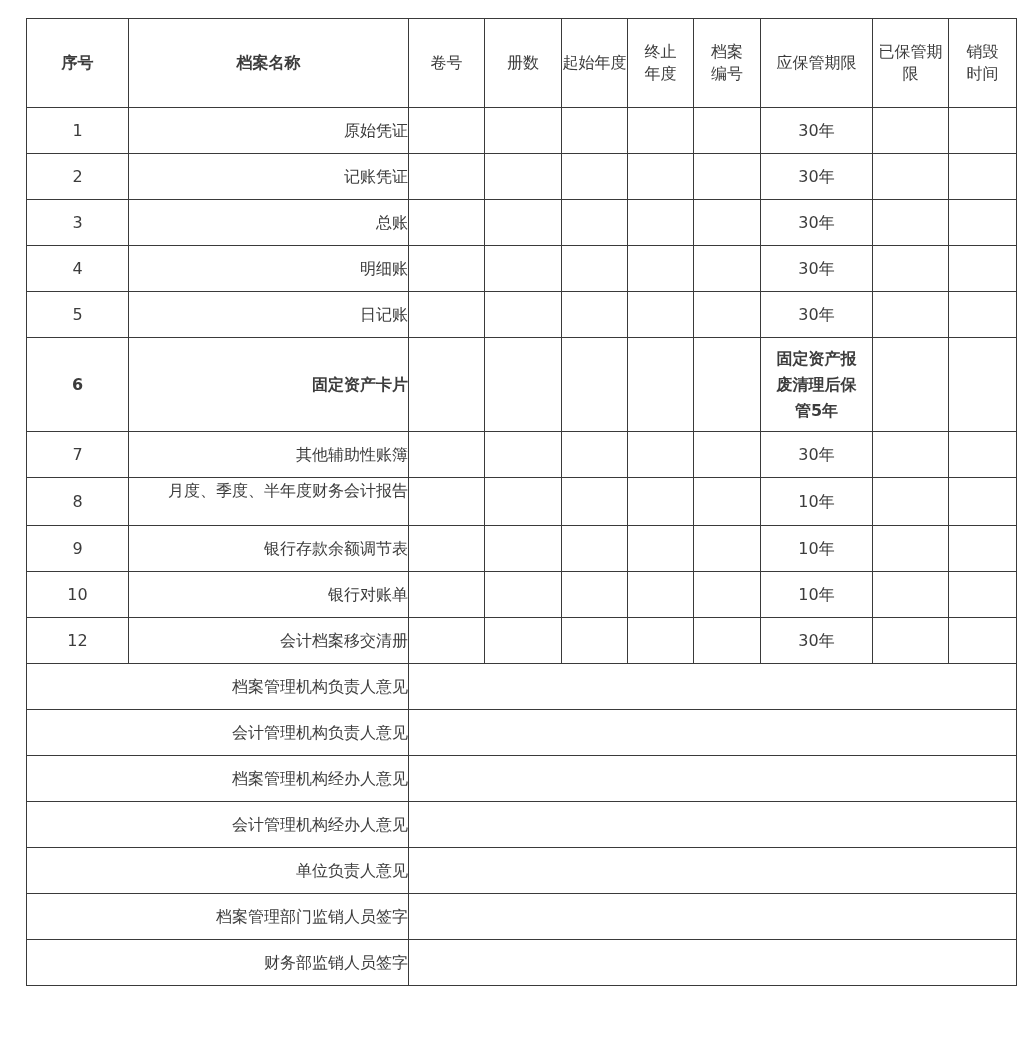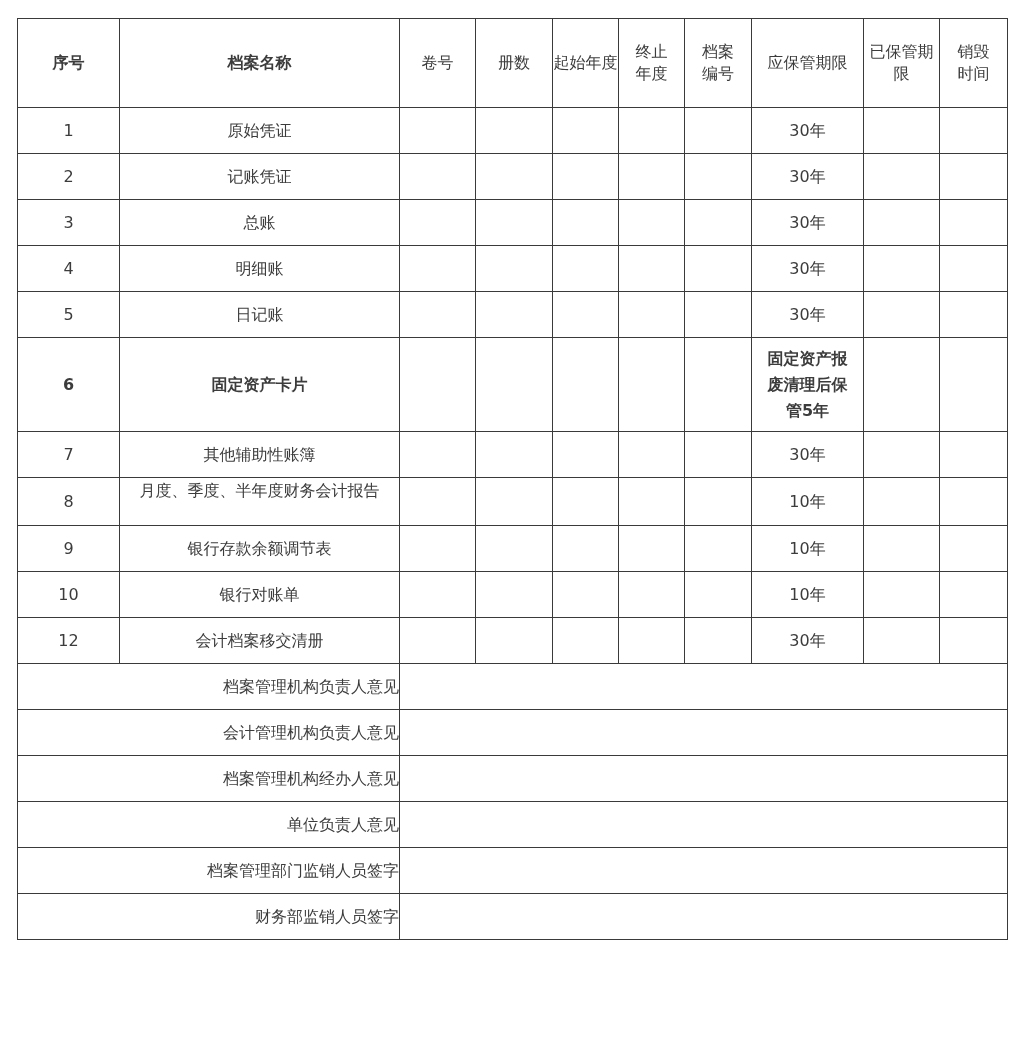--- a/index.html
+++ b/index.html
@@ -1,34 +1,34 @@
 <!DOCTYPE html>
 <html><head>
 <meta charset="utf-8">
 <style>
   html, body { margin: 0; padding: 0; background: #ffffff; }
   body { width: 1025px; height: 1057px; position: relative; overflow: hidden;
          font-family: "DejaVu Sans", "Liberation Sans", sans-serif; color: #333; }
   table.archive {
-    position: absolute; left: 17px; top: 18px;
+    position: absolute; left: 26px; top: 18px;
     border-collapse: collapse; table-layout: fixed;
     width: 990px;
   }
   table.archive td, table.archive th {
     border: 1.5px solid #3a3a3a;
     padding: 0; overflow: hidden;
     font-size: 16px; line-height: 22px;
     color: #3c3c3c;
   }
   th { font-weight: normal; text-align: center; vertical-align: middle; height: 80px; }
   th.bold { font-weight: bold; font-size: 17px; color: #222; }
   tr.item td { height: 45px; }
   tr.item.tall td { height: 93px; font-weight: bold; }
   td.num { text-align: center; }
-  td.name { text-align: center; padding-left: 6px; }
+  td.name { text-align: right; padding-left: 6px; }
   td.name.wrap { line-height: 22px; vertical-align: top; padding-top: 2px; }
   td.keep { text-align: center; }
   tr.sign td { height: 45px; }
   td.sign-label { text-align: right; padding-left: 4px; }
   .clip { display:block; height: 43px; overflow: hidden; }
 </style>
 </head>
 <body>
 
 <table class="archive">
@@ -201,20 +201,24 @@
   </tr>
       <tr class="sign">
     <td class="sign-label" colspan="2">会计管理机构负责人意见</td>
     <td colspan="8"></td>
   </tr>
       <tr class="sign">
     <td class="sign-label" colspan="2">档案管理机构经办人意见</td>
     <td colspan="8"></td>
   </tr>
       <tr class="sign">
+    <td class="sign-label" colspan="2">会计管理机构经办人意见</td>
+    <td colspan="8"></td>
+  </tr>
+      <tr class="sign">
     <td class="sign-label" colspan="2">单位负责人意见</td>
     <td colspan="8"></td>
   </tr>
       <tr class="sign">
     <td class="sign-label" colspan="2">档案管理部门监销人员签字</td>
     <td colspan="8"></td>
   </tr>
       <tr class="sign">
     <td class="sign-label" colspan="2">财务部监销人员签字</td>
     <td colspan="8"></td>

